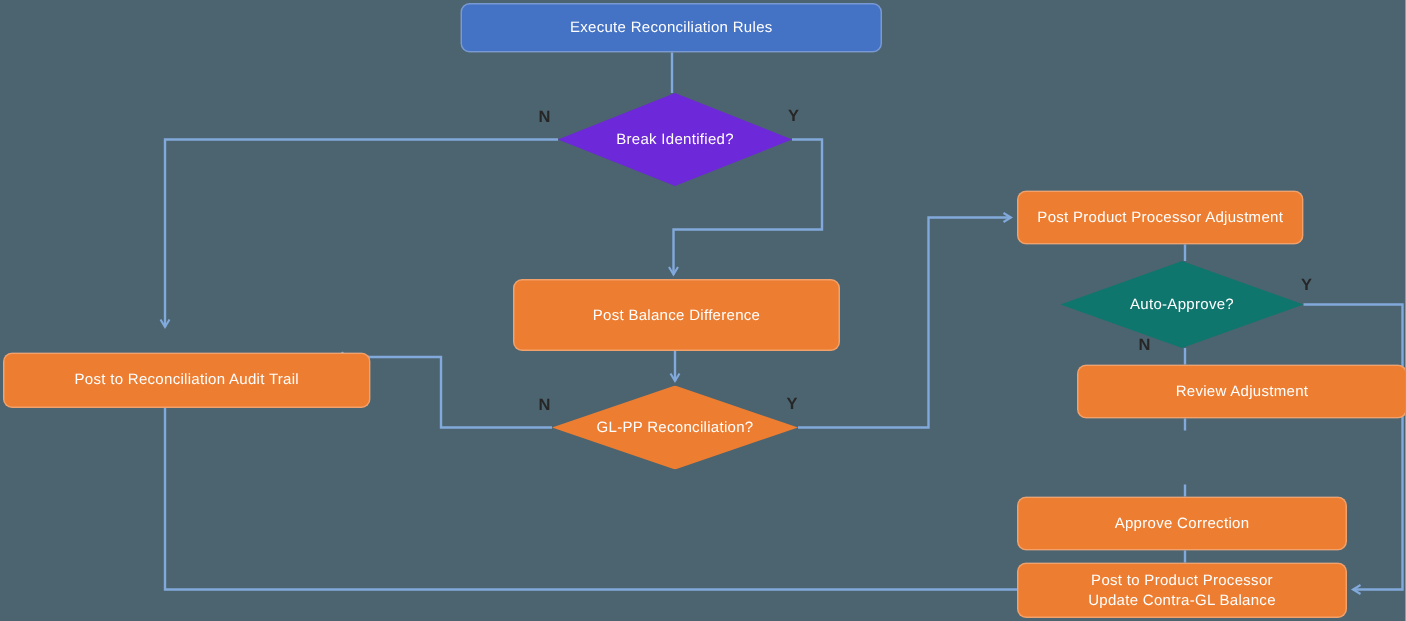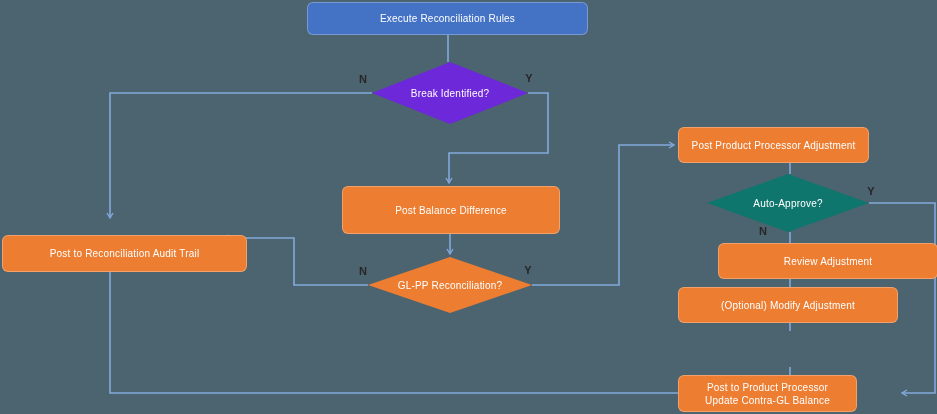--- a/index.html
+++ b/index.html
@@ -75,22 +75,22 @@
       </g>
   </svg>
 <div class="node rect" style="left: 307px; top: 2px; width: 281px; height: 33px; background: rgb(68, 114, 196); color: rgb(255, 255, 255);"><span>Execute Reconciliation Rules</span></div>
     <div class="node diamond" style="left: 372px; top: 62px; width: 156px; height: 62px; background: #6d28d9; color: rgb(255, 255, 255);"><span>Break Identified?</span></div>
     <div class="node rect" style="left: 342px; top: 186px; width: 218px; height: 48px; background: rgb(237, 125, 49); color: rgb(255, 255, 255);"><span>Post Balance Difference</span></div>
     <div class="node diamond" style="left: 368px; top: 257px; width: 164px; height: 56px; background: rgb(237, 125, 49); color: rgb(255, 255, 255);"><span>GL-PP Reconciliation?</span></div>
     <div class="node rect" style="left: 2px; top: 235px; width: 245px; height: 37px; background: rgb(237, 125, 49); color: rgb(255, 255, 255);"><span>Post to Reconciliation Audit Trail</span></div>
     <div class="node rect" style="left: 678px; top: 127px; width: 191px; height: 36px; background: rgb(237, 125, 49); color: rgb(255, 255, 255);"><span>Post Product Processor Adjustment</span></div>
     <div class="node diamond" style="left: 707px; top: 174px; width: 162px; height: 58px; background: #0f766e; color: rgb(255, 255, 255);"><span>Auto-Approve?</span></div>
     <div class="node rect" style="left: 678px; top: 243px; width: 220px; height: 36px; background: rgb(237, 125, 49); color: rgb(255, 255, 255); margin-left: 40px;"><span>Review Adjustment</span></div>
-    <div class="node rect" style="left: 678px; top: 287px; width: 220px; height: 36px; background: rgb(237, 125, 49); color: rgb(255, 255, 255);"><span>(Optional) Modify Adjustment</span></div>
-    <div class="node rect" style="left: 678px; top: 375px; width: 179px; height: 37px; background: rgb(237, 125, 49); color: rgb(255, 255, 255);"><span>Post to Product Processor
+    <div class="node rect" style="left: 678px; top: 331px; width: 220px; height: 36px; background: rgb(237, 125, 49); color: rgb(255, 255, 255);"><span>Approve Correction</span></div>
+    <div class="node rect" style="left: 678px; top: 375px; width: 220px; height: 37px; background: rgb(237, 125, 49); color: rgb(255, 255, 255);"><span>Post to Product Processor
 Update Contra-GL Balance</span></div>
     <div class="edge-label" style="left: 363px; top: 79px; color: rgb(38, 38, 38);">N</div>
     <div class="edge-label" style="left: 529px; top: 78px; color: rgb(38, 38, 38);">Y</div>
     <div class="edge-label" style="left: 363px; top: 271px; color: rgb(38, 38, 38);">N</div>
     <div class="edge-label" style="left: 528px; top: 270px; color: rgb(38, 38, 38);">Y</div>
     <div class="edge-label" style="left: 871px; top: 191px; color: rgb(38, 38, 38);">Y</div>
     <div class="edge-label" style="left: 763px; top: 231px; color: rgb(38, 38, 38);">N</div>
   </div>
 
 </body></html>

